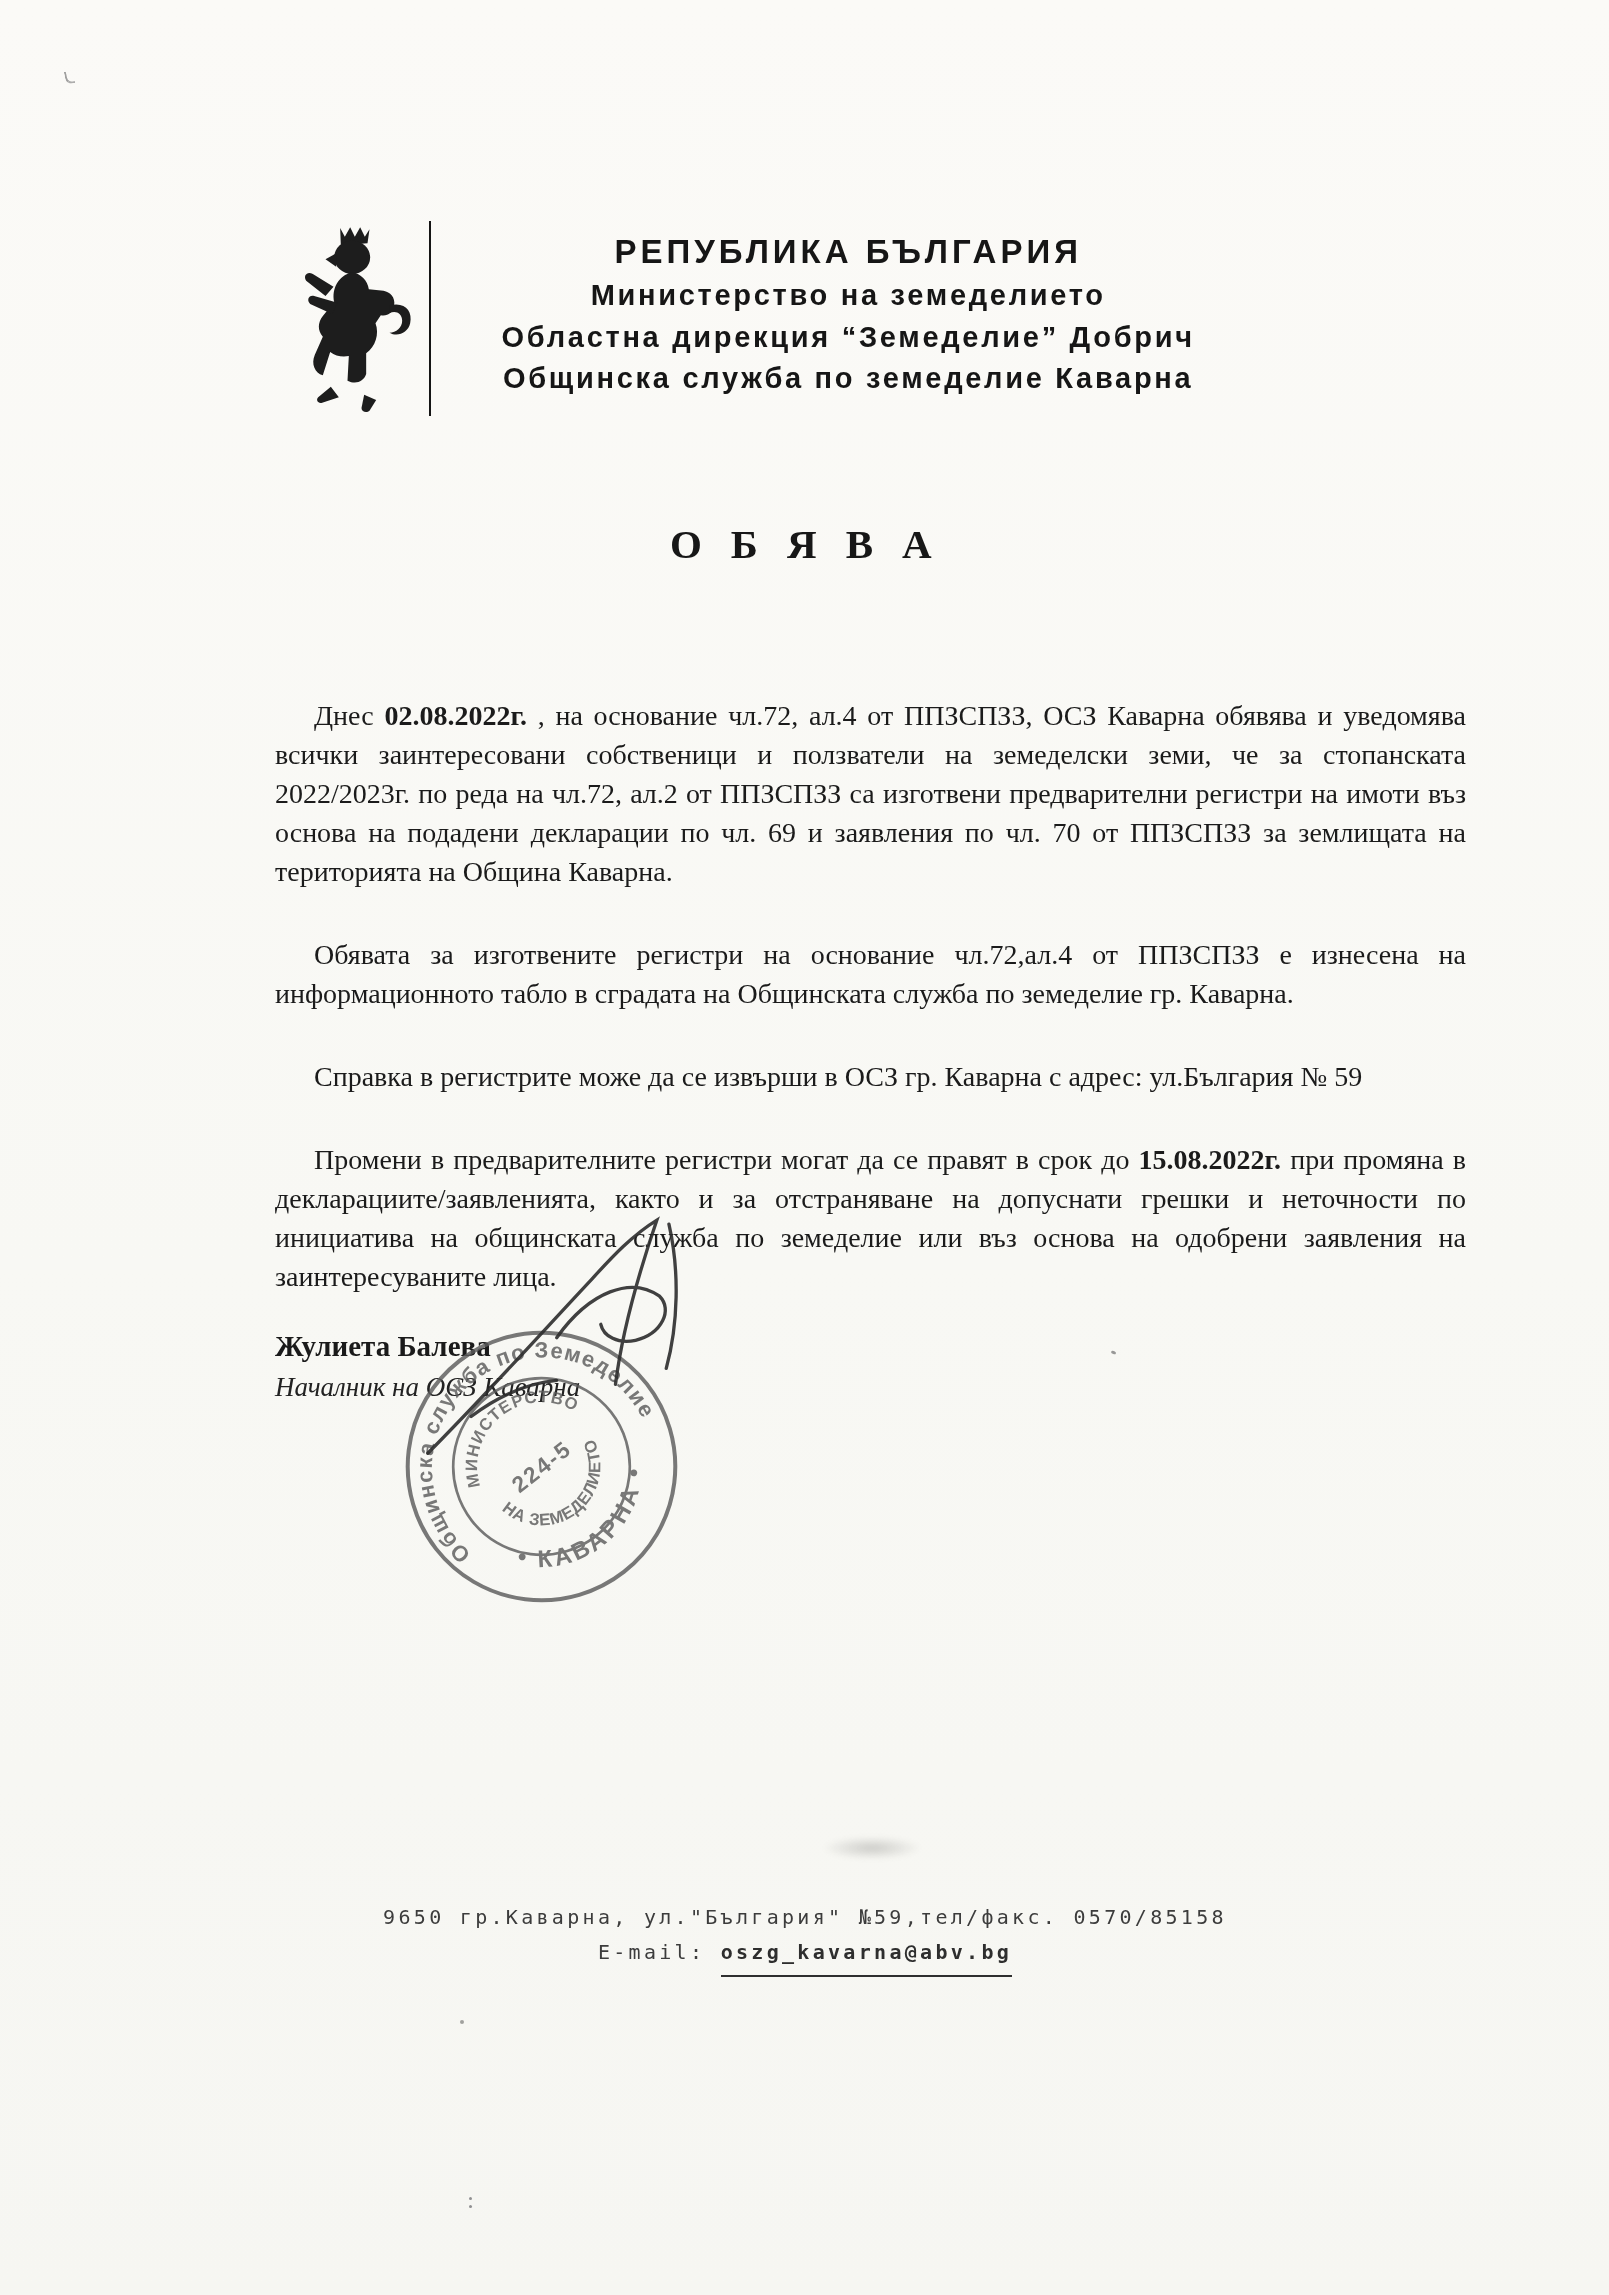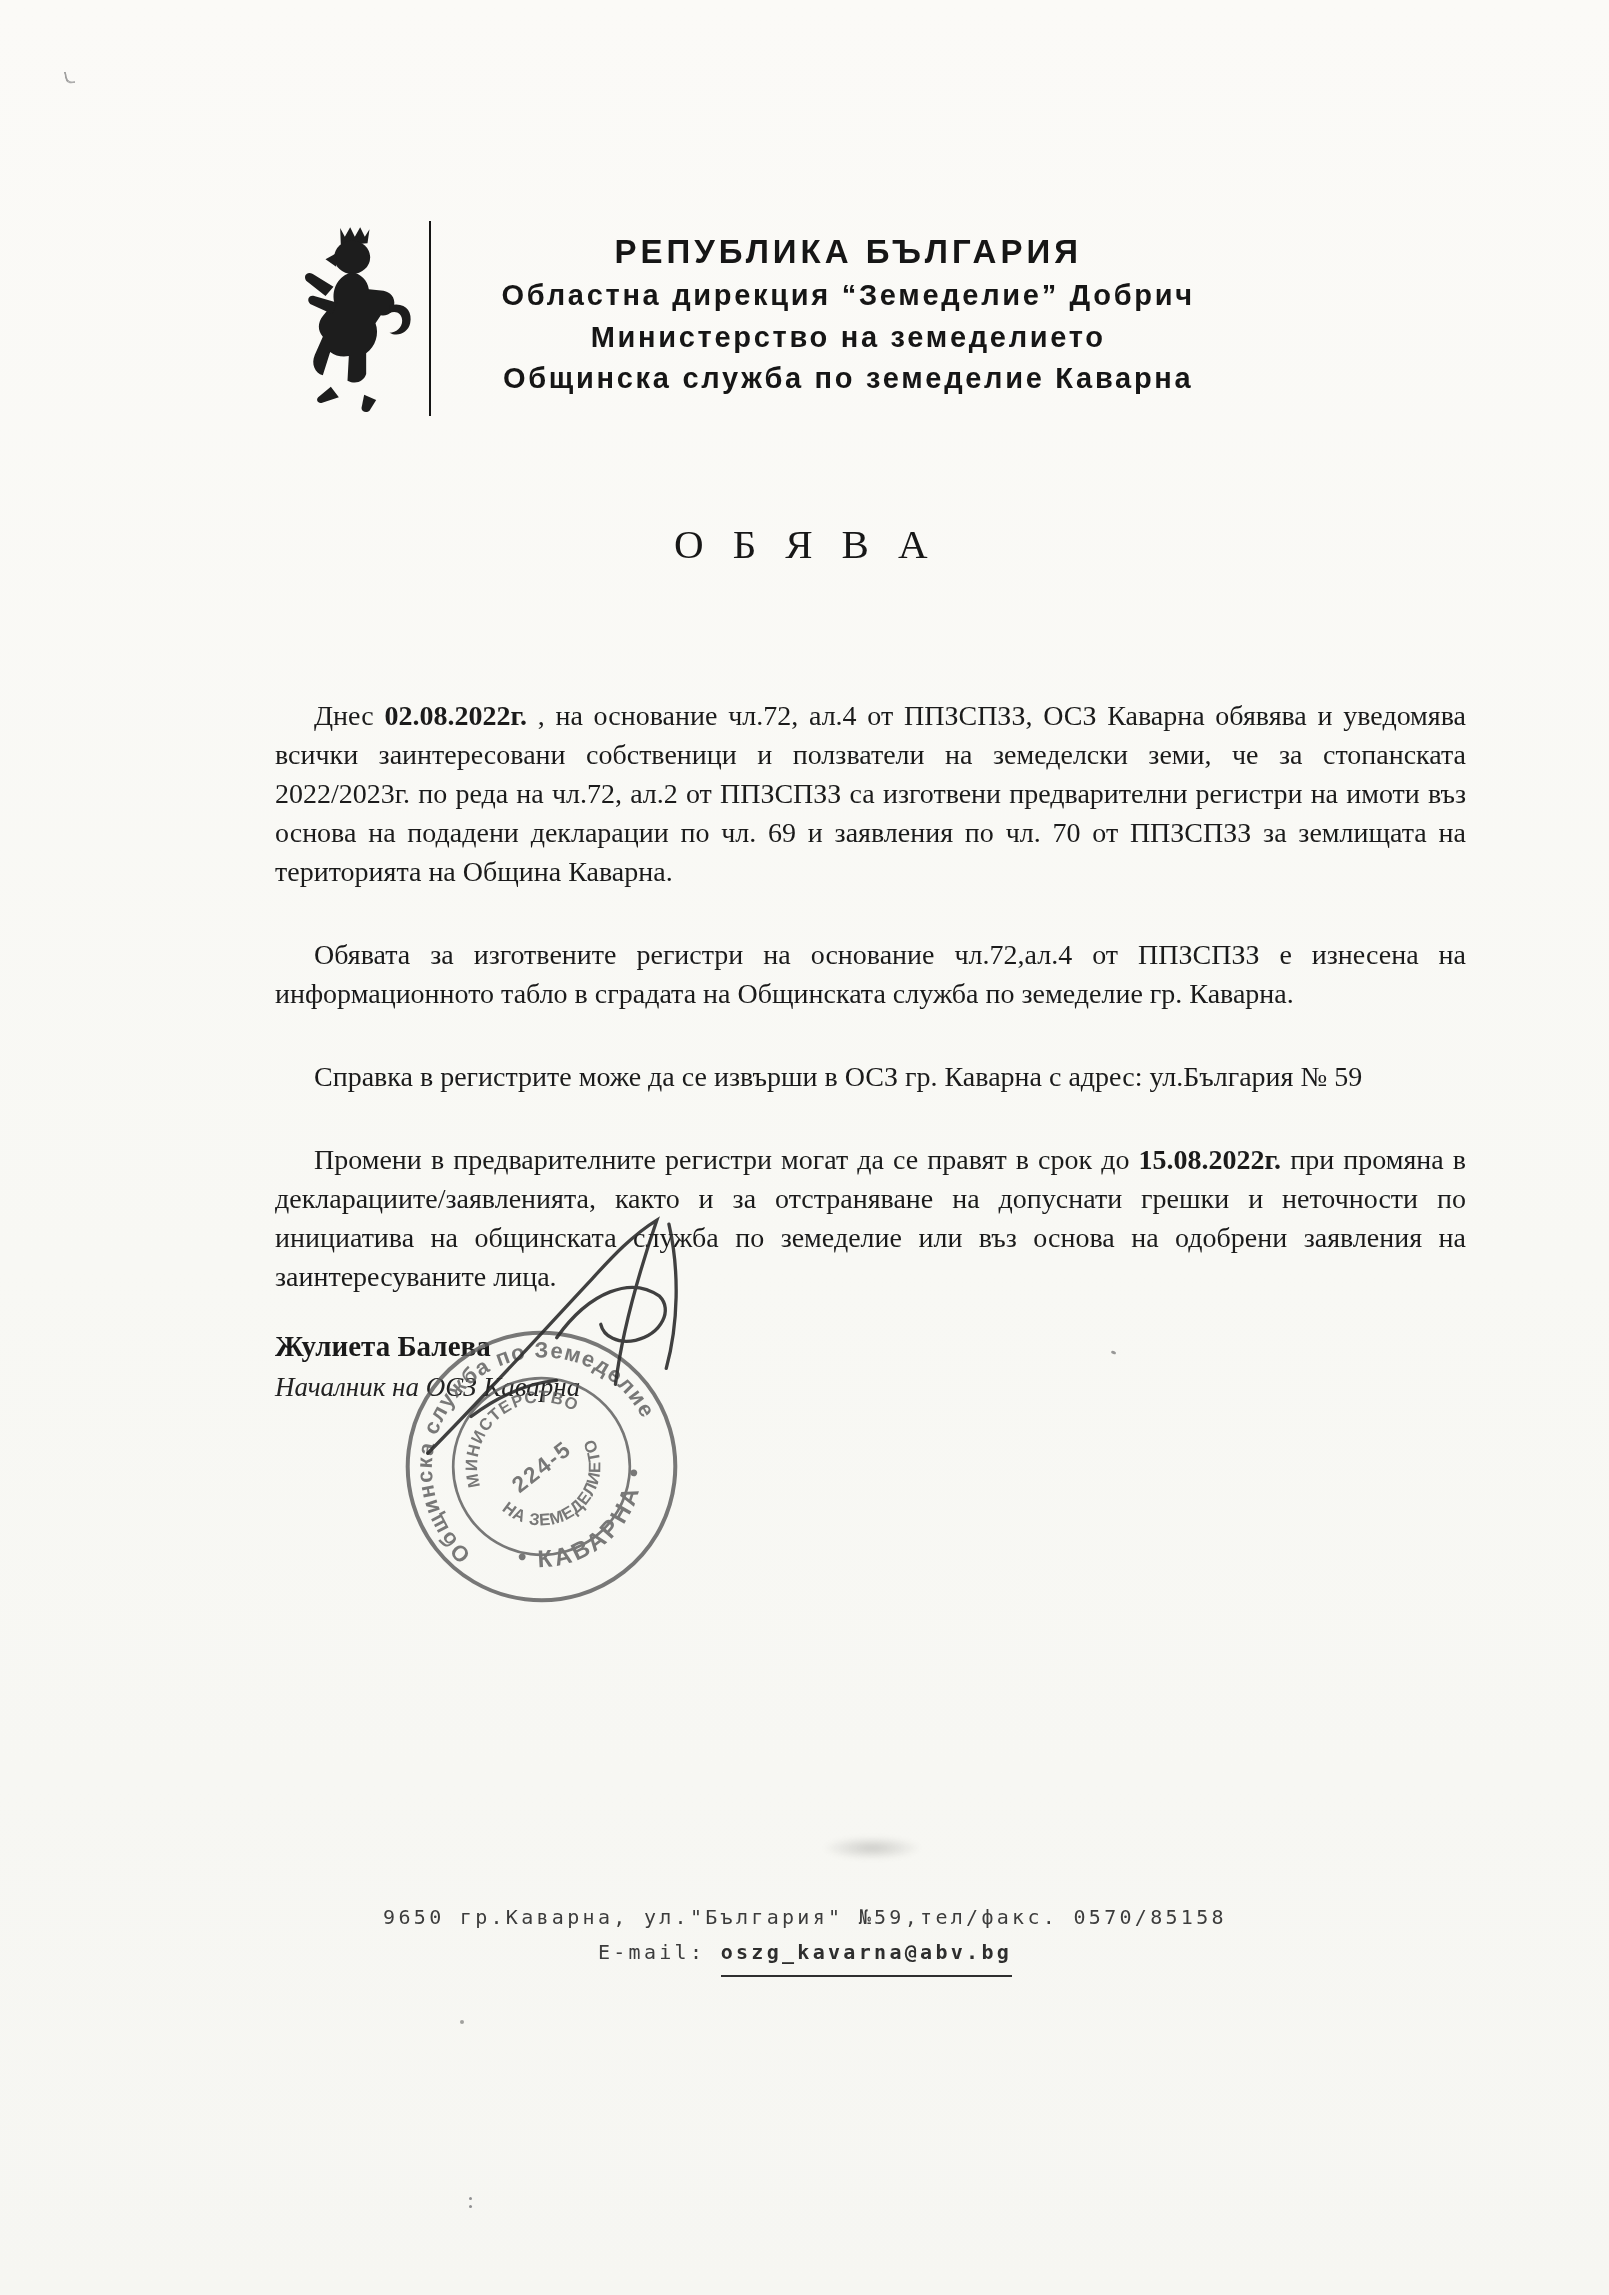--- a/index.html
+++ b/index.html
@@ -40,21 +40,21 @@
   }
   .hl-country{font-size:33px;letter-spacing:4px;margin-bottom:8px;}
   .hl-sub{font-size:29px;letter-spacing:2.7px;margin-bottom:8.7px;}
 
   
   .doc-title{
     position:absolute;
     top:520px;left:274px;width:1063px;
     text-align:center;
     font-family:"Liberation Serif", serif;
-    font-weight:normal;
+    font-weight:bold;
     font-size:41px;
     letter-spacing:9.4px;
     color:#171717;
   }
 
   
   .body-text{
     position:absolute;
     top:696px;left:275px;width:1191px;
     font-size:28px;
@@ -155,22 +155,22 @@
           <path d="M160 122 c23 -6 35 8 31 27 c-3 14 -19 21 -31 14 c10 0 19 -8 19 -18 c0 -12 -11 -16 -19 -11 z"></path>
 
           <path d="M72 244 l-19 16 c-4 4 0 10 6 8 l25 -8 z"></path>
           <path d="M122 256 l-4 20 c0 6 8 8 12 4 l10 -16 z"></path>
         </g>
       </svg>
     </div>
     <div class="header-divider"></div>
     <div class="header-text">
       <div class="hl-country">РЕПУБЛИКА БЪЛГАРИЯ</div>
+      <div class="hl-sub">Министерство на земеделието</div>
       <div class="hl-sub">Областна дирекция “Земеделие” Добрич</div>
-      <div class="hl-sub">Министерство на земеделието</div>
       <div class="hl-sub">Общинска служба по земеделие Каварна</div>
     </div>
   </div>
 
   <div class="doc-title">О Б Я В А</div>
 
   <div class="body-text">
     <p class="para"><span>Днес </span><b>02.08.2022г.</b><span> , на основание чл.72, ал.4 от ППЗСПЗЗ, ОСЗ Каварна обявява и уведомява всички заинтересовани собственици и ползватели на земеделски земи, че за стопанската 2022/2023г. по реда на чл.72, ал.2 от ППЗСПЗЗ са изготвени предварителни регистри на имоти въз основа на подадени декларации по чл. 69 и заявления по чл. 70 от ППЗСПЗЗ за землищата на територията на Община Каварна.</span></p>
     <p class="para">Обявата за изготвените регистри на основание чл.72,ал.4 от ППЗСПЗЗ е изнесена на информационното табло в сградата на Общинската служба по земеделие гр. Каварна.</p>
     <p class="para">Справка в регистрите може да се извърши в ОСЗ  гр. Каварна с адрес: ул.България № 59</p>

